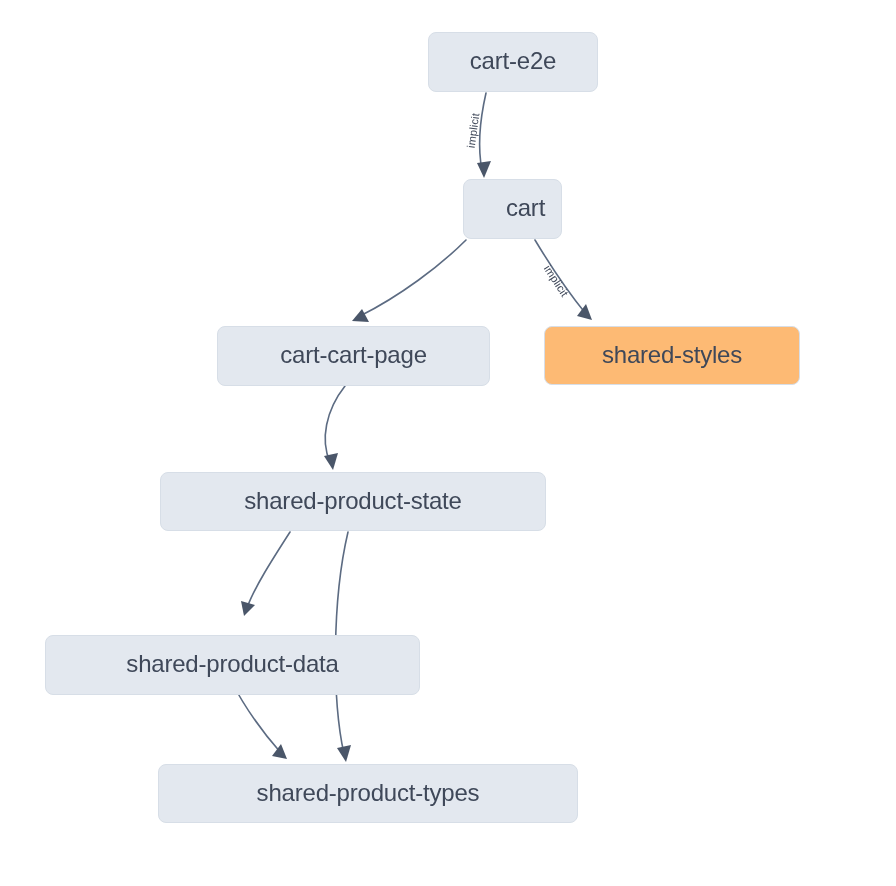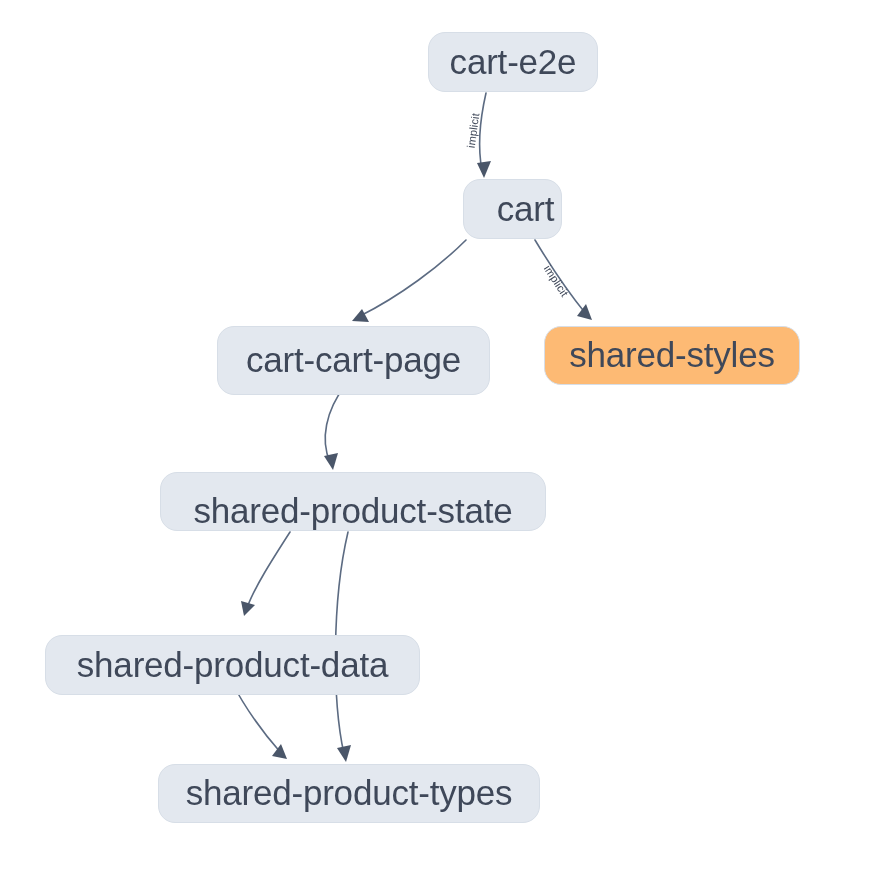--- a/index.html
+++ b/index.html
@@ -43,27 +43,27 @@
     font-family: "Liberation Sans", sans-serif;
     font-size: 11px;
     fill: #3f4859;
     letter-spacing: 0.2px;
   }
   .node {
     position: absolute;
     box-sizing: border-box;
     background: #e3e8ef;
     border: 1px solid #d7dee7;
-    border-radius: 17px;
+    border-radius: 8px;
     display: flex;
     align-items: center;
     justify-content: center;
     color: #3f4859;
     font-family: "Liberation Sans", sans-serif;
-    font-size: 35px;
+    font-size: 24px;
     font-weight: 400;
     letter-spacing: -0.2px;
     white-space: nowrap;
     user-select: none;
   }
   .node-label {
     display: block;
     line-height: 1;
     padding-bottom: 2px;
   }
@@ -104,29 +104,29 @@
         <polygon class="edge-arrow" points="287,759 272,756 281,744" fill="#4a5669"></polygon>
       </g>
     </svg>
   <div id="nodes-layer">
       <div class="node" style="left: 428px; top: 32px; width: 170px; height: 60px; background: rgb(227, 232, 239); border-color: rgb(215, 222, 231); color: rgb(63, 72, 89);">
         <span class="node-label">cart-e2e</span>
       </div>
       <div class="node" style="left: 463px; top: 179px; width: 99px; height: 60px; background: rgb(227, 232, 239); border-color: rgb(215, 222, 231); color: rgb(63, 72, 89); padding-left: 26px;">
         <span class="node-label">cart</span>
       </div>
-      <div class="node" style="left: 217px; top: 326px; width: 273px; height: 69px; background: rgb(227, 232, 239); border-color: rgb(215, 222, 231); color: rgb(63, 72, 89);">
+      <div class="node" style="left: 217px; top: 326px; width: 273px; height: 60px; background: rgb(227, 232, 239); border-color: rgb(215, 222, 231); color: rgb(63, 72, 89);">
         <span class="node-label">cart-cart-page</span>
       </div>
       <div class="node" style="left: 544px; top: 326px; width: 256px; height: 59px; background: #fdba74; border-color: rgb(215, 222, 231); color: rgb(63, 72, 89);">
         <span class="node-label">shared-styles</span>
       </div>
-      <div class="node" style="left: 160px; top: 472px; width: 386px; height: 59px; background: rgb(227, 232, 239); border-color: rgb(215, 222, 231); color: rgb(63, 72, 89); align-items: flex-end;">
+      <div class="node" style="left: 160px; top: 472px; width: 386px; height: 59px; background: rgb(227, 232, 239); border-color: rgb(215, 222, 231); color: rgb(63, 72, 89);">
         <span class="node-label">shared-product-state</span>
       </div>
       <div class="node" style="left: 45px; top: 618px; width: 375px; height: 60px; background: rgb(227, 232, 239); border-color: rgb(215, 222, 231); color: rgb(63, 72, 89); margin-top: 17px;">
         <span class="node-label">shared-product-data</span>
       </div>
-      <div class="node" style="left: 158px; top: 764px; width: 382px; height: 59px; background: rgb(227, 232, 239); border-color: rgb(215, 222, 231); color: rgb(63, 72, 89);">
+      <div class="node" style="left: 158px; top: 764px; width: 420px; height: 59px; background: rgb(227, 232, 239); border-color: rgb(215, 222, 231); color: rgb(63, 72, 89);">
         <span class="node-label">shared-product-types</span>
       </div>
     </div>
 </div>
 
 </body></html>

